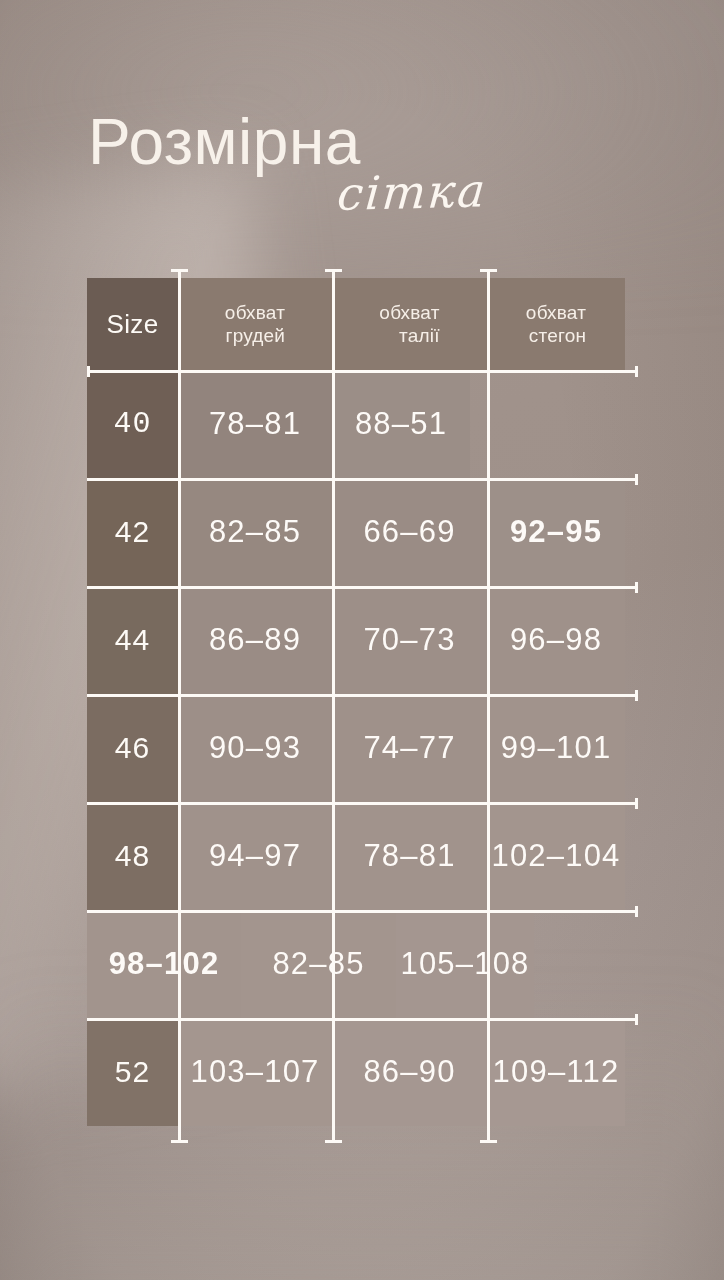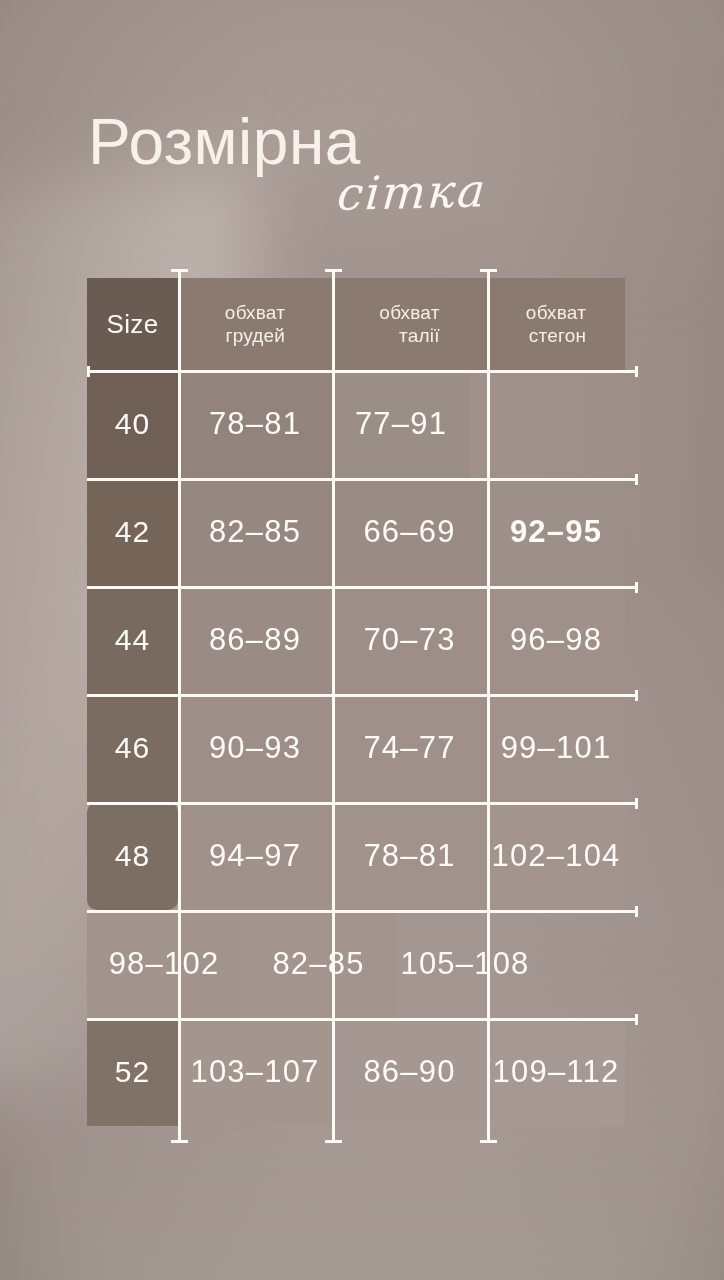--- a/index.html
+++ b/index.html
@@ -174,31 +174,31 @@
   .r1 .c-hips  { background:#9d9089;font-weight:bold; }
   .r2 .c-bust  { background:#9a8c85; }
   .r2 .c-waist { background:#9d8f88; }
   .r2 .c-hips  { background:#9f918a; }
   .r3 .c-bust  { background:#9d8f88; }
   .r3 .c-waist { background:#9f918a; }
   .r3 .c-hips  { background:#a1938c; }
   .r4 .c-bust  { background:#a0928b; }
   .r4 .c-waist { background:#a1938c; }
   .r4 .c-hips  { background:#a3958e; }
-  .r5 .c-bust  { background:#a2948d; }
+  .r5 .c-bust  { background:#a2948d;font-weight:bold; }
   .r5 .c-waist { background:#a3958e; }
   .r5 .c-hips  { background:#a49690; }
   .r6 .c-bust  { background:#a4968f; }
   .r6 .c-waist { background:#a59791; }
   .r6 .c-hips  { background:#a69892; }
-  .r0 .c-size { background:#6f5f55; }
+  .r0 .c-size { background:#6f5f55;font-family:Liberation Mono, monospace; }
   .r1 .c-size { background:#756558; }
   .r2 .c-size { background:#786a5e; }
   .r3 .c-size { background:#7b6c61; }
-  .r4 .c-size { background:#7d6e63;border-radius:10px; }
+  .r4 .c-size { background:#7d6e63; }
   .r5 .c-size { background:#7f7065; }
   .r6 .c-size { background:#817267; }
 
   
   .h-rule {
     position:absolute;
     left:0;
     width:550px;
     height:3px;
     background:#fdfaf6;
@@ -282,21 +282,21 @@
         <span class="cell-label">стегон</span>
       </span>
     </div>
   </div>
 
   <div class="h-rule head" style="top:92px;"></div>
 
   <div class="t-row row-data r0">
     <div class="t-cell c-size">40</div>
     <div class="t-cell c-bust">78–81</div>
-    <div class="t-cell c-hips">77–91</div>
+    <div class="t-cell c-hips">88–51</div>
   </div>
   <div class="h-rule" style="top:200px;"></div>
 
   <div class="t-row row-data r1">
     <div class="t-cell c-size">42</div>
     <div class="t-cell c-bust">82–85</div>
     <div class="t-cell c-waist">66–69</div>
     <div class="t-cell c-hips">92–95</div>
   </div>
   <div class="h-rule" style="top:308px;"></div>

